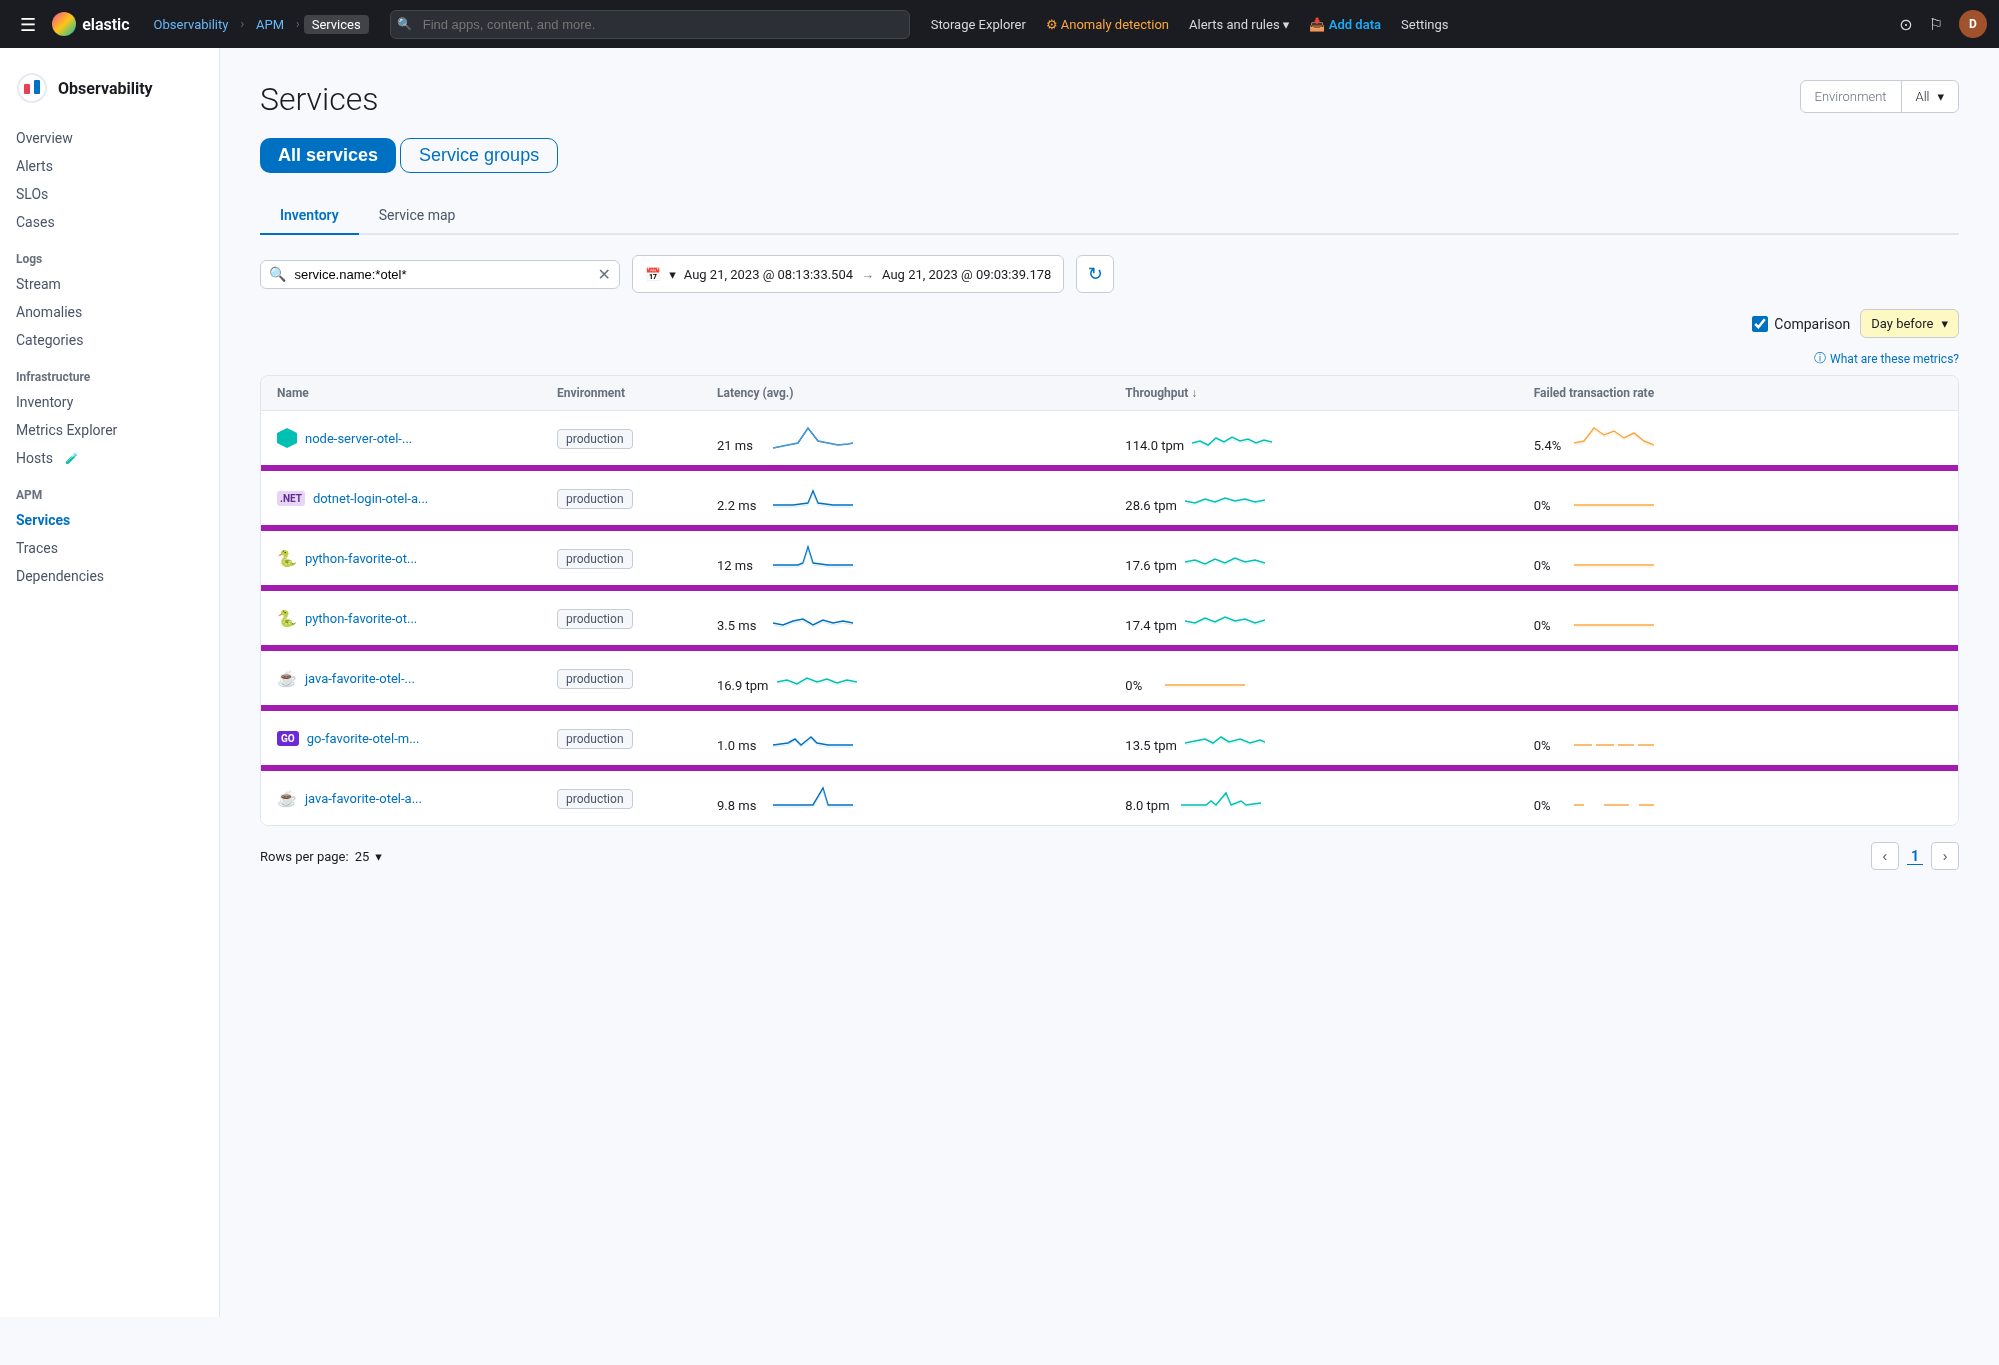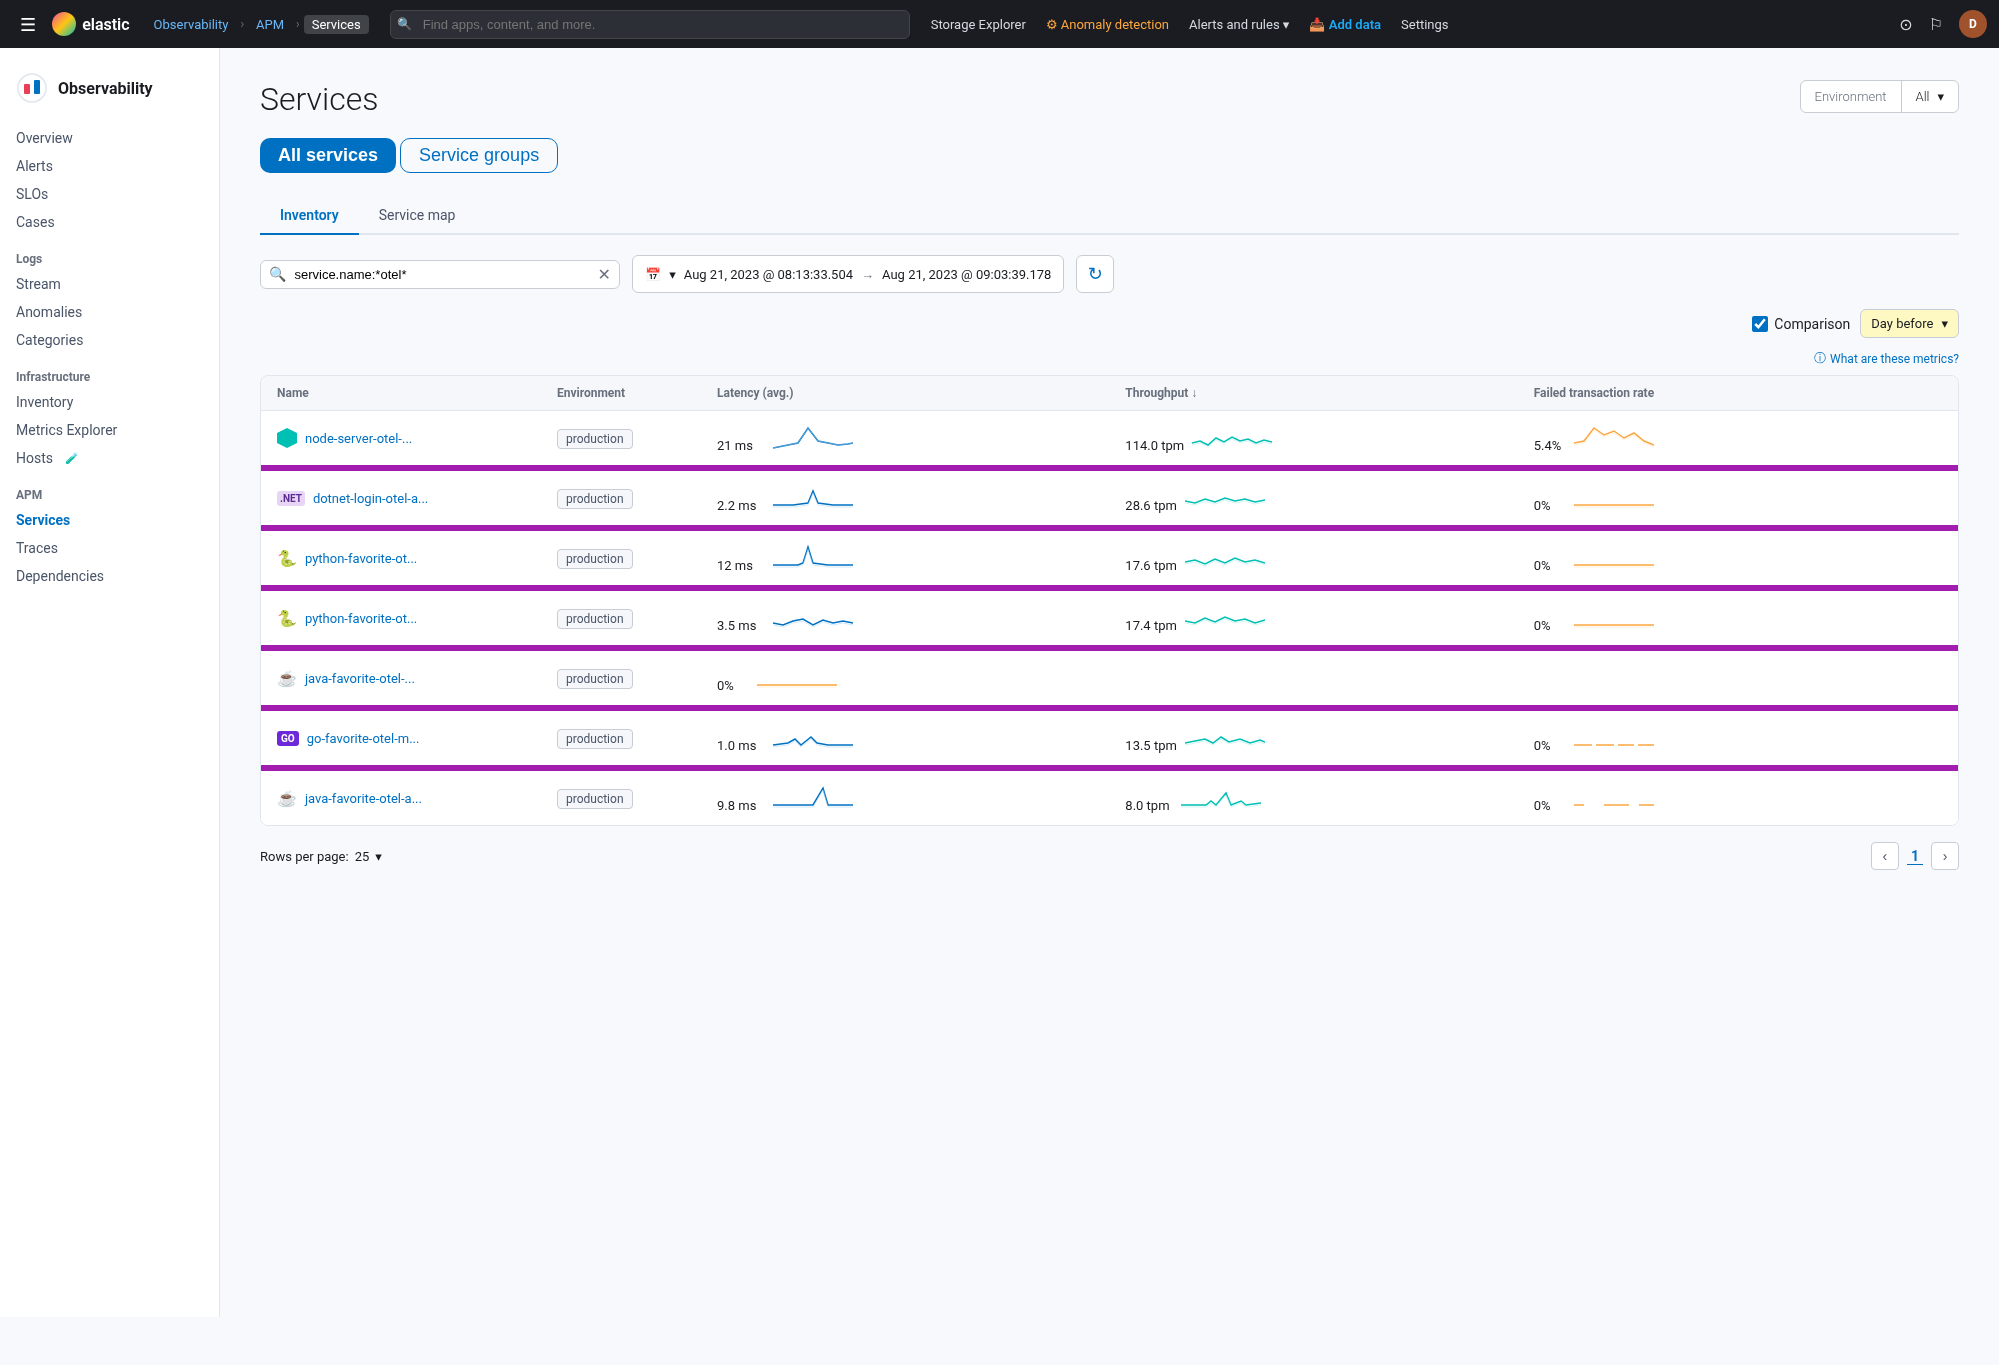--- a/index.html
+++ b/index.html
@@ -352,20 +352,27 @@
         </div>
       </div>
 
       <div class="table-row">
         <div class="service-name">
           <span style="font-size:16px;">☕</span>
           <a class="service-link" href="#">java-favorite-otel-...</a>
         </div>
         <div><span class="env-badge">production</span></div>
         <div class="metric-cell">
+          <span class="cell-val">16.9 tpm</span>
+          <svg class="sparkline" viewBox="0 0 80 30">
+            <polyline class="spark-green" points="0,19 10,17 20,21 30,15 40,19 50,16 60,20 70,17 80,19"></polyline>
+            <polyline points="0,21 10,19 20,23 30,17 40,21 50,18 60,22 70,19 80,21" stroke="#aaecea" fill="none" stroke-width="1" opacity="0.5"></polyline>
+          </svg>
+        </div>
+        <div class="metric-cell">
           <span class="pct-val">0%</span>
           <svg class="sparkline" viewBox="0 0 80 30">
             <line x1="0" y1="22" x2="80" y2="22" stroke="#fba740" stroke-width="1.5"></line>
             <line x1="0" y1="24" x2="80" y2="24" stroke="#fde3b8" stroke-width="1" opacity="0.5"></line>
           </svg>
         </div>
       </div>
 
       <div class="table-row">
         <div class="service-name">

